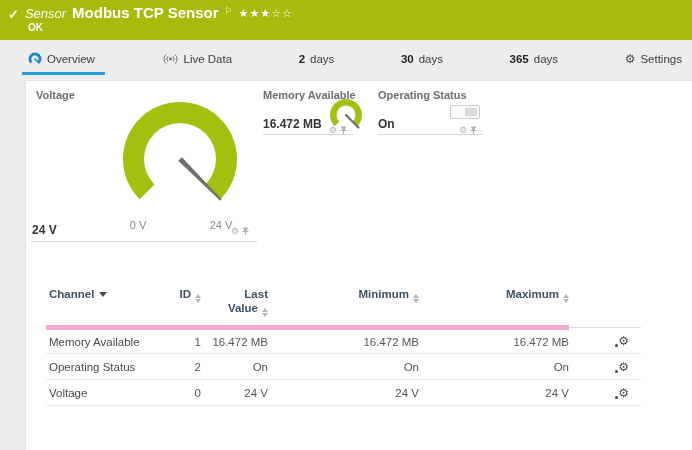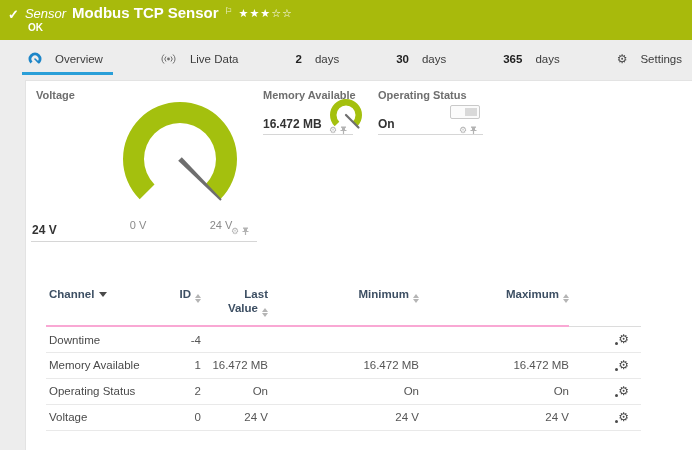--- a/index.html
+++ b/index.html
@@ -13,21 +13,21 @@
   .check { font-size:13px; font-weight:bold; position:relative; top:1px; }
   .kind { font-style:italic; font-size:13px; }
   .sensor-title { font-weight:bold; font-size:15px; }
   .flag { font-size:9px; position:relative; top:-4px; }
   .stars { font-size:11px; letter-spacing:1px; position:relative; top:-1px; }
   .okline { position:absolute; left:28px; top:22px; font-size:10px; font-weight:bold; }
 
   
   .tabs { position:absolute; left:0; top:40px; width:692px; height:38px; background:#ededed;
           display:flex; align-items:center; justify-content:space-between; padding:0 10px 0 28px; }
-  .tab { display:flex; align-items:center; gap:13px; font-size:11.5px; color:#3c3c3c; height:38px; cursor:pointer; position:relative; }
+  .tab { display:flex; align-items:center; gap:5px; font-size:11.5px; color:#3c3c3c; height:38px; cursor:pointer; position:relative; }
   .tab .num { font-weight:bold; color:#222; }
   .tab.active::after { content:""; position:absolute; left:-6px; right:-10px; bottom:3px; height:3px; background:#2a9fd8; }
   .tab .ticon { display:inline-flex; align-items:center; }
   .gear-glyph { font-size:12px; color:#4a4a4a; line-height:1; }
 
   
   .panel { position:absolute; left:25px; top:80px; width:667px; height:370px; background:#fff;
            border:1px solid #e3e3e3; border-right:none; border-bottom:none; }
   .gtitle { position:absolute; font-size:11px; font-weight:bold; color:#6e6e6e; }
   .gvalue { position:absolute; font-size:12px; font-weight:bold; color:#333; }
@@ -35,21 +35,21 @@
   .uline { position:absolute; height:1px; background:#d6d6d6; }
   .miniicons { position:absolute; display:flex; align-items:center; gap:3px; color:#b3b3b3; font-size:9px; cursor:pointer; }
 
   
   .toggle { position:absolute; width:30px; height:14px; background:#fbfbfb; border:1px solid #c9c9c9; border-radius:2px; }
   .toggle .knob { position:absolute; right:2px; top:2px; width:12px; height:8px; background:#d9d9d9; }
 
   
   .chtable { position:absolute; left:20px; top:200px; width:595px; border-collapse:collapse; table-layout:fixed; }
   .chtable th { font-size:11.5px; font-weight:bold; color:#3d4f63; text-align:right; vertical-align:top;
-                padding:6px 0 8px 0; border-bottom:2px solid #f9a8d4; line-height:1.25; }
+                padding:6px 0 8px 0; border-bottom:5px solid #f9a8d4; line-height:1.25; }
   .chtable th.chan { text-align:left; padding-left:3px; }
   .chtable td { font-size:11.5px; color:#555; text-align:right; height:26px; border-bottom:1px solid #e9e9e9; padding:0; }
   .chtable td.chan { text-align:left; color:#4a4a4a; padding-left:3px; }
   .chtable td.gearcell, .chtable th.gearcell { padding-right:12px; border-bottom:1px solid #e9e9e9; }
   .chtable th.gearcell { border-bottom:1px solid #dcdcdc; }
   .sort { display:inline-flex; flex-direction:column; gap:1px; margin-left:4px; vertical-align:0px; }
   .sort i { width:0; height:0; border-left:3px solid transparent; border-right:3px solid transparent; }
   .sort .up { border-bottom:4px solid #b5b5b5; }
   .sort .down { border-top:4px solid #b5b5b5; }
   .caret-down { display:inline-block; width:0; height:0; border-left:4px solid transparent; border-right:4px solid transparent;
@@ -194,30 +194,20 @@
           <th>
             <span>Maximum</span><span class="sort">
                 <i class="up"></i>
                 <i class="down"></i>
               </span>
           </th>
           <th class="gearcell"></th>
         </tr>
       </thead>
       <tbody>
-      <tr>
-        <td class="chan">Downtime</td>
-        <td>-4</td>
-        <td></td>
-        <td></td>
-        <td></td>
-        <td class="gearcell">
-          <span class="rowgear"><span class="dot"></span><span>⚙</span></span>
-        </td>
-      </tr>
 
       <tr>
         <td class="chan">Memory Available</td>
         <td>1</td>
         <td>16.472 MB</td>
         <td>16.472 MB</td>
         <td>16.472 MB</td>
         <td class="gearcell">
           <span class="rowgear"><span class="dot"></span><span>⚙</span></span>
         </td>

